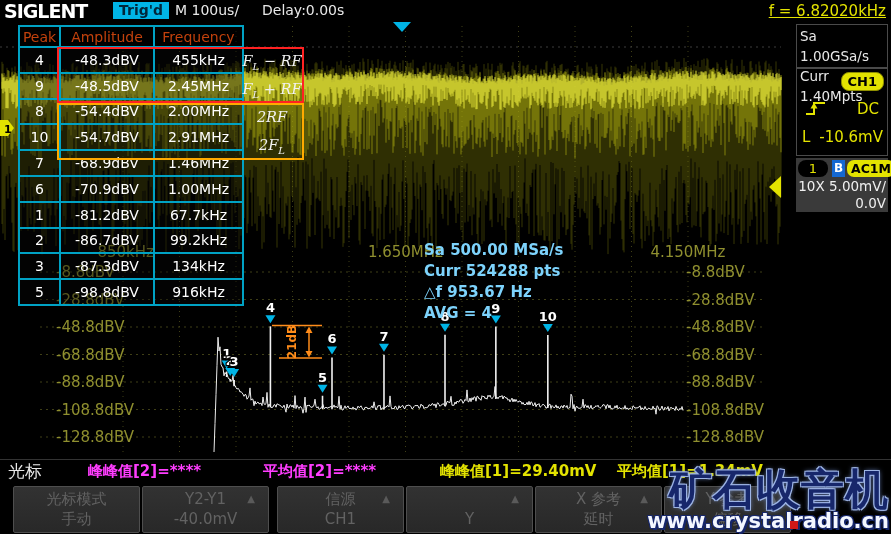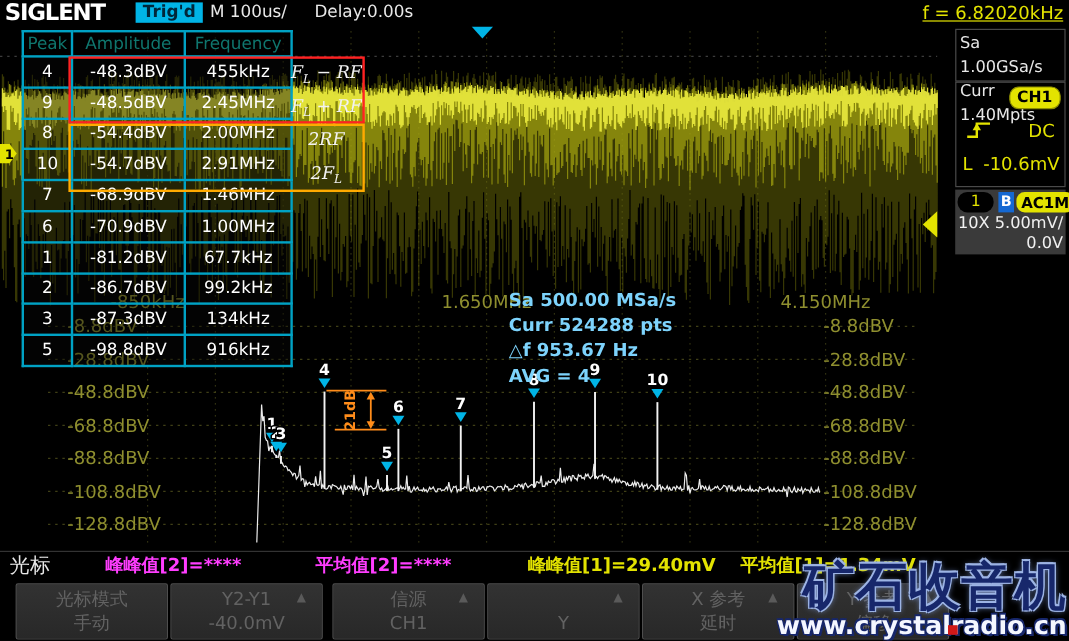--- a/index.html
+++ b/index.html
@@ -17,21 +17,21 @@
   
   .wavearea{position:absolute;left:0;top:22px;width:785px;height:438px;}
   #wave-svg{position:absolute;left:0;top:0;z-index:1;}
   .fft-lbl{position:absolute;z-index:2;color:#8f8f2f;font-size:15px;white-space:nowrap;}
   .fft-freq-lbl{transform:translateX(-50%);}
   .fft-info{position:absolute;left:424px;top:218px;z-index:3;color:#7dd3fc;font-size:15px;font-weight:600;line-height:21px;white-space:nowrap;}
   
   #peak-table{position:absolute;left:18px;top:3px;z-index:4;}
   #peak-table table{border-collapse:collapse;table-layout:fixed;}
   #peak-table th,#peak-table td{border:2px solid #00a2c4;text-align:center;padding:0;font-weight:normal;}
-  #peak-table th{height:19px;color:#0f766e;font-size:14px;background:rgba(0,0,0,.55);}
+  #peak-table th{height:19px;color:#c2410c;font-size:14px;background:rgba(0,0,0,.55);}
   #peak-table td{height:23.8px;color:#fff;font-size:14px;background:rgba(6,6,6,.42);}
   .annot{position:absolute;left:240px;width:64px;height:28px;line-height:28px;z-index:4;color:#f2f2f2;
          font-family:"DejaVu Serif","Liberation Serif",serif;font-style:italic;font-size:14.5px;text-align:center;white-space:nowrap;}
   .annot sub{font-size:10px;}
   .hl-box{position:absolute;z-index:5;pointer-events:none;}
   .hl-red{left:57px;top:25px;width:243px;height:52px;border:2.5px solid #ff2222;}
   .hl-orange{left:57px;top:81px;width:243px;height:53px;border:2.5px solid #ffaa00;}
   
   .sb-box{position:absolute;left:796px;width:92px;box-sizing:border-box;}
   .sb-acq{top:24px;height:44px;border:1px solid #4a4a4a;color:#e8e8e8;font-size:13.5px;line-height:20px;padding:1px 0 0 3px;}

